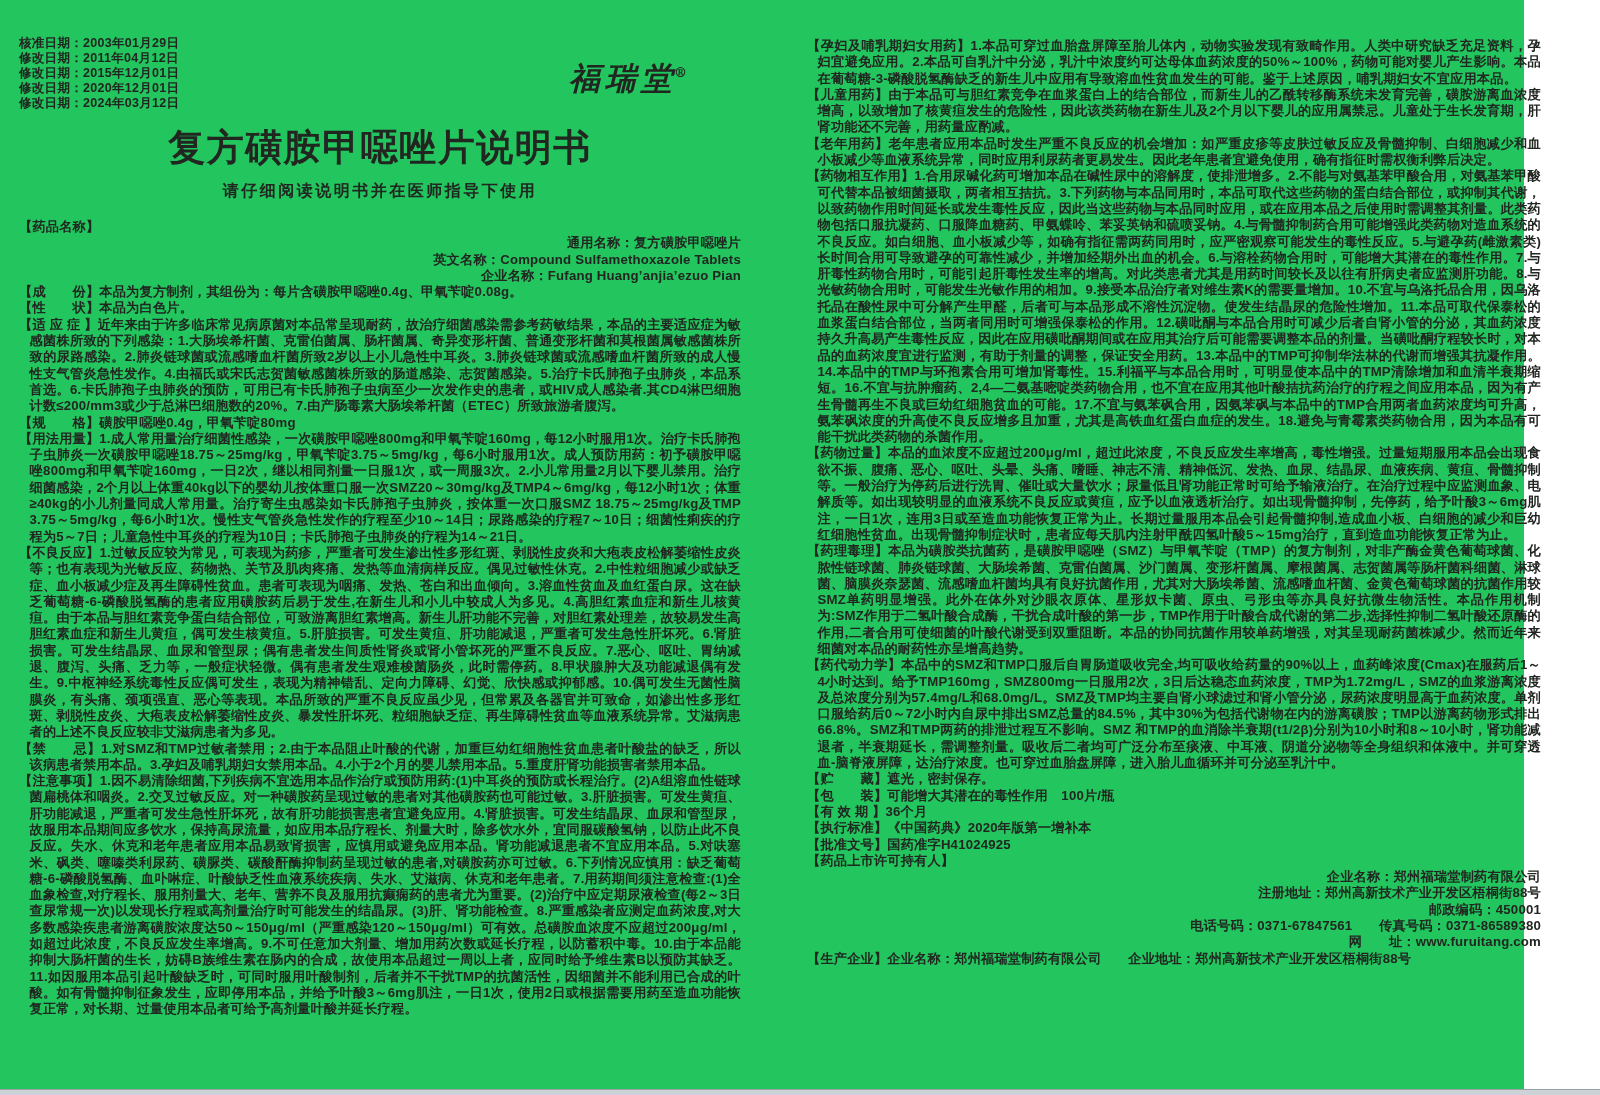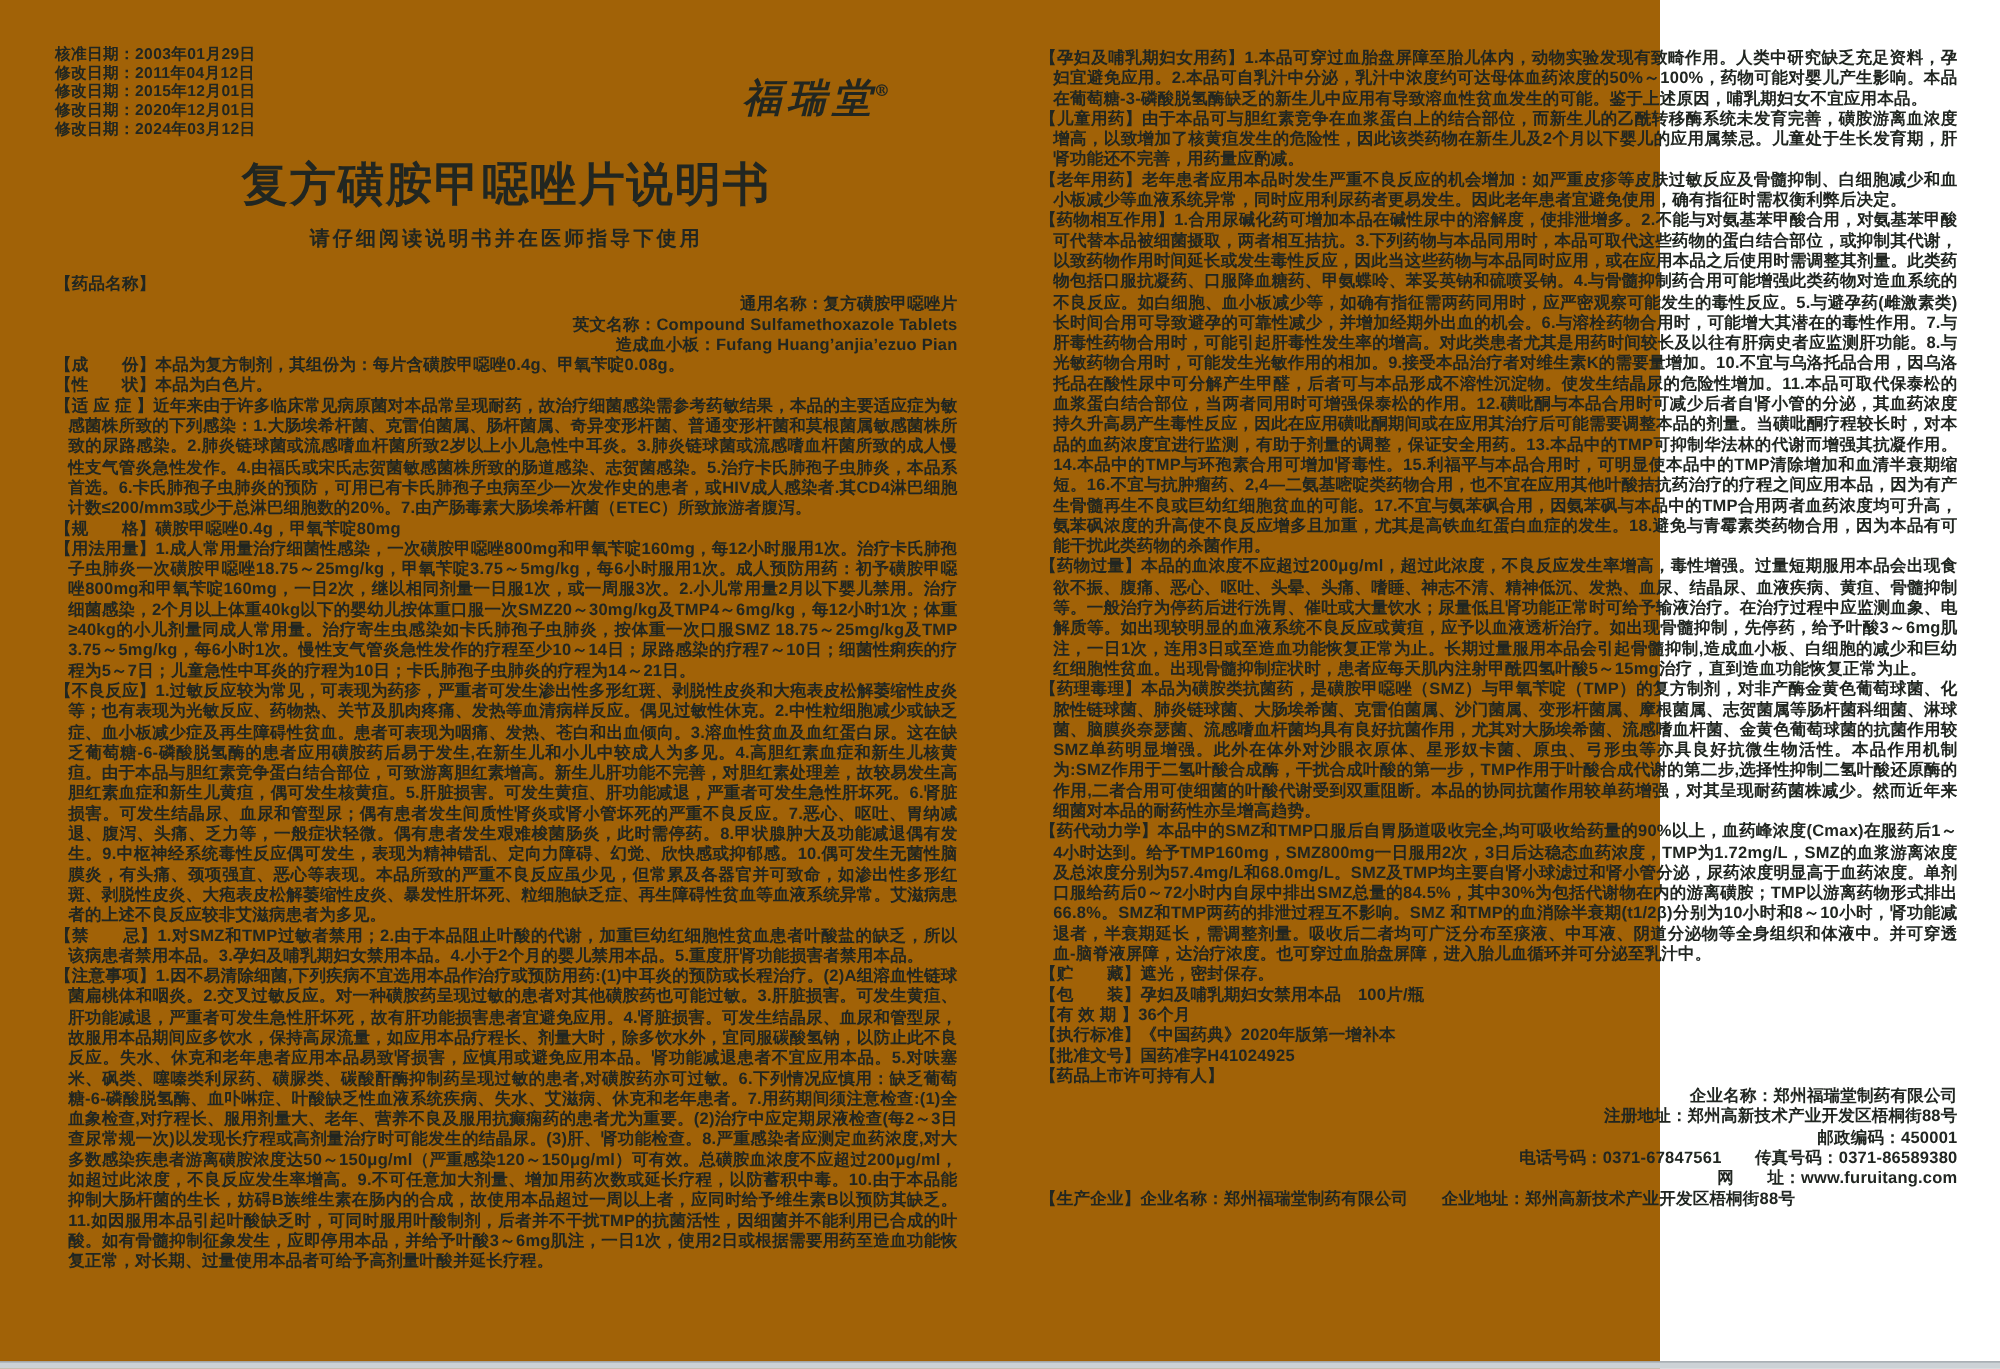--- a/index.html
+++ b/index.html
@@ -5,24 +5,24 @@
   * { margin: 0; padding: 0; box-sizing: border-box; }
   html, body { background: #ffffff; }
   body {
     width: 1600px; height: 1095px;
     font-family: "Liberation Sans", sans-serif;
     color: #212621;
     overflow: hidden;
     position: relative;
   }
   .sheet {
-    width: 1328px; height: 1095px;
-    background: #a16207;
+    width: 1524px; height: 1095px;
+    background: #22c55e;
     display: flex;
-    padding: 36px 30px 0 44px;
+    padding: 36px 30px 0 19px;
     position: relative;
   }
   .col { flex: none; }
   .col.left  { width: 722px; margin-right: 66px; }
   .col.right { width: 734px; }
 
   
   .head-row { display: flex; justify-content: space-between; align-items: center; }
   .dates { font-size: 12.5px; line-height: 15px; font-weight: 700; letter-spacing: 0.3px; }
   .logo {
@@ -84,21 +84,21 @@
         <div>修改日期：2011年04月12日</div>
         <div>修改日期：2015年12月01日</div>
         <div>修改日期：2020年12月01日</div>
         <div>修改日期：2024年03月12日</div>
       </div>
       <div class="logo"><span>福瑞堂</span><span class="reg">®</span></div>
     </div>
     <div class="title">复方磺胺甲噁唑片说明书</div>
     <div class="subtitle">请仔细阅读说明书并在医师指导下使用</div>
     <div class="sections" id="left-sections">
-        <p class="sec"><span class="lab">【药品名称】</span><span class="subline">通用名称：复方磺胺甲噁唑片</span><span class="subline">英文名称：Compound Sulfamethoxazole Tablets</span><span class="subline">造成血小板：Fufang Huang’anjia’ezuo Pian</span></p>
+        <p class="sec"><span class="lab">【药品名称】</span><span class="subline">通用名称：复方磺胺甲噁唑片</span><span class="subline">英文名称：Compound Sulfamethoxazole Tablets</span><span class="subline">企业名称：Fufang Huang’anjia’ezuo Pian</span></p>
         <p class="sec"><span class="lab">【成　　份】</span><span class="txt">本品为复方制剂，其组份为：每片含磺胺甲噁唑0.4g、甲氧苄啶0.08g。</span></p>
         <p class="sec"><span class="lab">【性　　状】</span><span class="txt">本品为白色片。</span></p>
         <p class="sec"><span class="lab">【适 应 症 】</span><span class="txt">近年来由于许多临床常见病原菌对本品常呈现耐药，故治疗细菌感染需参考药敏结果，本品的主要适应症为敏感菌株所致的下列感染：1.大肠埃希杆菌、克雷伯菌属、肠杆菌属、奇异变形杆菌、普通变形杆菌和莫根菌属敏感菌株所致的尿路感染。2.肺炎链球菌或流感嗜血杆菌所致2岁以上小儿急性中耳炎。3.肺炎链球菌或流感嗜血杆菌所致的成人慢性支气管炎急性发作。4.由福氏或宋氏志贺菌敏感菌株所致的肠道感染、志贺菌感染。5.治疗卡氏肺孢子虫肺炎，本品系首选。6.卡氏肺孢子虫肺炎的预防，可用已有卡氏肺孢子虫病至少一次发作史的患者，或HIV成人感染者.其CD4淋巴细胞计数≤200/mm3或少于总淋巴细胞数的20%。7.由产肠毒素大肠埃希杆菌（ETEC）所致旅游者腹泻。</span></p>
         <p class="sec"><span class="lab">【规　　格】</span><span class="txt">磺胺甲噁唑0.4g，甲氧苄啶80mg</span></p>
         <p class="sec"><span class="lab">【用法用量】</span><span class="txt">1.成人常用量治疗细菌性感染，一次磺胺甲噁唑800mg和甲氧苄啶160mg，每12小时服用1次。治疗卡氏肺孢子虫肺炎一次磺胺甲噁唑18.75～25mg/kg，甲氧苄啶3.75～5mg/kg，每6小时服用1次。成人预防用药：初予磺胺甲噁唑800mg和甲氧苄啶160mg，一日2次，继以相同剂量一日服1次，或一周服3次。2.小儿常用量2月以下婴儿禁用。治疗细菌感染，2个月以上体重40kg以下的婴幼儿按体重口服一次SMZ20～30mg/kg及TMP4～6mg/kg，每12小时1次；体重≥40kg的小儿剂量同成人常用量。治疗寄生虫感染如卡氏肺孢子虫肺炎，按体重一次口服SMZ 18.75～25mg/kg及TMP 3.75～5mg/kg，每6小时1次。慢性支气管炎急性发作的疗程至少10～14日；尿路感染的疗程7～10日；细菌性痢疾的疗程为5～7日；儿童急性中耳炎的疗程为10日；卡氏肺孢子虫肺炎的疗程为14～21日。</span></p>
         <p class="sec"><span class="lab">【不良反应】</span><span class="txt">1.过敏反应较为常见，可表现为药疹，严重者可发生渗出性多形红斑、剥脱性皮炎和大疱表皮松解萎缩性皮炎等；也有表现为光敏反应、药物热、关节及肌肉疼痛、发热等血清病样反应。偶见过敏性休克。2.中性粒细胞减少或缺乏症、血小板减少症及再生障碍性贫血。患者可表现为咽痛、发热、苍白和出血倾向。3.溶血性贫血及血红蛋白尿。这在缺乏葡萄糖-6-磷酸脱氢酶的患者应用磺胺药后易于发生,在新生儿和小儿中较成人为多见。4.高胆红素血症和新生儿核黄疸。由于本品与胆红素竞争蛋白结合部位，可致游离胆红素增高。新生儿肝功能不完善，对胆红素处理差，故较易发生高胆红素血症和新生儿黄疸，偶可发生核黄疸。5.肝脏损害。可发生黄疸、肝功能减退，严重者可发生急性肝坏死。6.肾脏损害。可发生结晶尿、血尿和管型尿；偶有患者发生间质性肾炎或肾小管坏死的严重不良反应。7.恶心、呕吐、胃纳减退、腹泻、头痛、乏力等，一般症状轻微。偶有患者发生艰难梭菌肠炎，此时需停药。8.甲状腺肿大及功能减退偶有发生。9.中枢神经系统毒性反应偶可发生，表现为精神错乱、定向力障碍、幻觉、欣快感或抑郁感。10.偶可发生无菌性脑膜炎，有头痛、颈项强直、恶心等表现。本品所致的严重不良反应虽少见，但常累及各器官并可致命，如渗出性多形红斑、剥脱性皮炎、大疱表皮松解萎缩性皮炎、暴发性肝坏死、粒细胞缺乏症、再生障碍性贫血等血液系统异常。艾滋病患者的上述不良反应较非艾滋病患者为多见。</span></p>
         <p class="sec"><span class="lab">【禁　　忌】</span><span class="txt">1.对SMZ和TMP过敏者禁用；2.由于本品阻止叶酸的代谢，加重巨幼红细胞性贫血患者叶酸盐的缺乏，所以该病患者禁用本品。3.孕妇及哺乳期妇女禁用本品。4.小于2个月的婴儿禁用本品。5.重度肝肾功能损害者禁用本品。</span></p>
         <p class="sec"><span class="lab">【注意事项】</span><span class="txt">1.因不易清除细菌,下列疾病不宜选用本品作治疗或预防用药:(1)中耳炎的预防或长程治疗。(2)A组溶血性链球菌扁桃体和咽炎。2.交叉过敏反应。对一种磺胺药呈现过敏的患者对其他磺胺药也可能过敏。3.肝脏损害。可发生黄疸、肝功能减退，严重者可发生急性肝坏死，故有肝功能损害患者宜避免应用。4.肾脏损害。可发生结晶尿、血尿和管型尿，故服用本品期间应多饮水，保持高尿流量，如应用本品疗程长、剂量大时，除多饮水外，宜同服碳酸氢钠，以防止此不良反应。失水、休克和老年患者应用本品易致肾损害，应慎用或避免应用本品。肾功能减退患者不宜应用本品。5.对呋塞米、砜类、噻嗪类利尿药、磺脲类、碳酸酐酶抑制药呈现过敏的患者,对磺胺药亦可过敏。6.下列情况应慎用：缺乏葡萄糖-6-磷酸脱氢酶、血卟啉症、叶酸缺乏性血液系统疾病、失水、艾滋病、休克和老年患者。7.用药期间须注意检查:(1)全血象检查,对疗程长、服用剂量大、老年、营养不良及服用抗癫痫药的患者尤为重要。(2)治疗中应定期尿液检查(每2～3日查尿常规一次)以发现长疗程或高剂量治疗时可能发生的结晶尿。(3)肝、肾功能检查。8.严重感染者应测定血药浓度,对大多数感染疾患者游离磺胺浓度达50～150μg/ml（严重感染120～150μg/ml）可有效。总磺胺血浓度不应超过200μg/ml，如超过此浓度，不良反应发生率增高。9.不可任意加大剂量、增加用药次数或延长疗程，以防蓄积中毒。10.由于本品能抑制大肠杆菌的生长，妨碍B族维生素在肠内的合成，故使用本品超过一周以上者，应同时给予维生素B以预防其缺乏。11.如因服用本品引起叶酸缺乏时，可同时服用叶酸制剂，后者并不干扰TMP的抗菌活性，因细菌并不能利用已合成的叶酸。如有骨髓抑制征象发生，应即停用本品，并给予叶酸3～6mg肌注，一日1次，使用2日或根据需要用药至造血功能恢复正常，对长期、过量使用本品者可给予高剂量叶酸并延长疗程。</span></p>
       </div>
   </div>
@@ -106,21 +106,21 @@
   <div class="col right">
     <div class="sections" id="right-sections">
         <p class="sec"><span class="lab">【孕妇及哺乳期妇女用药】</span><span class="txt">1.本品可穿过血胎盘屏障至胎儿体内，动物实验发现有致畸作用。人类中研究缺乏充足资料，孕妇宜避免应用。2.本品可自乳汁中分泌，乳汁中浓度约可达母体血药浓度的50%～100%，药物可能对婴儿产生影响。本品在葡萄糖-3-磷酸脱氢酶缺乏的新生儿中应用有导致溶血性贫血发生的可能。鉴于上述原因，哺乳期妇女不宜应用本品。</span></p>
         <p class="sec"><span class="lab">【儿童用药】</span><span class="txt">由于本品可与胆红素竞争在血浆蛋白上的结合部位，而新生儿的乙酰转移酶系统未发育完善，磺胺游离血浓度增高，以致增加了核黄疸发生的危险性，因此该类药物在新生儿及2个月以下婴儿的应用属禁忌。儿童处于生长发育期，肝肾功能还不完善，用药量应酌减。</span></p>
         <p class="sec"><span class="lab">【老年用药】</span><span class="txt">老年患者应用本品时发生严重不良反应的机会增加：如严重皮疹等皮肤过敏反应及骨髓抑制、白细胞减少和血小板减少等血液系统异常，同时应用利尿药者更易发生。因此老年患者宜避免使用，确有指征时需权衡利弊后决定。</span></p>
         <p class="sec"><span class="lab">【药物相互作用】</span><span class="txt">1.合用尿碱化药可增加本品在碱性尿中的溶解度，使排泄增多。2.不能与对氨基苯甲酸合用，对氨基苯甲酸可代替本品被细菌摄取，两者相互拮抗。3.下列药物与本品同用时，本品可取代这些药物的蛋白结合部位，或抑制其代谢，以致药物作用时间延长或发生毒性反应，因此当这些药物与本品同时应用，或在应用本品之后使用时需调整其剂量。此类药物包括口服抗凝药、口服降血糖药、甲氨蝶呤、苯妥英钠和硫喷妥钠。4.与骨髓抑制药合用可能增强此类药物对造血系统的不良反应。如白细胞、血小板减少等，如确有指征需两药同用时，应严密观察可能发生的毒性反应。5.与避孕药(雌激素类)长时间合用可导致避孕的可靠性减少，并增加经期外出血的机会。6.与溶栓药物合用时，可能增大其潜在的毒性作用。7.与肝毒性药物合用时，可能引起肝毒性发生率的增高。对此类患者尤其是用药时间较长及以往有肝病史者应监测肝功能。8.与光敏药物合用时，可能发生光敏作用的相加。9.接受本品治疗者对维生素K的需要量增加。10.不宜与乌洛托品合用，因乌洛托品在酸性尿中可分解产生甲醛，后者可与本品形成不溶性沉淀物。使发生结晶尿的危险性增加。11.本品可取代保泰松的血浆蛋白结合部位，当两者同用时可增强保泰松的作用。12.磺吡酮与本品合用时可减少后者自肾小管的分泌，其血药浓度持久升高易产生毒性反应，因此在应用磺吡酮期间或在应用其治疗后可能需要调整本品的剂量。当磺吡酮疗程较长时，对本品的血药浓度宜进行监测，有助于剂量的调整，保证安全用药。13.本品中的TMP可抑制华法林的代谢而增强其抗凝作用。14.本品中的TMP与环孢素合用可增加肾毒性。15.利福平与本品合用时，可明显使本品中的TMP清除增加和血清半衰期缩短。16.不宜与抗肿瘤药、2,4—二氨基嘧啶类药物合用，也不宜在应用其他叶酸拮抗药治疗的疗程之间应用本品，因为有产生骨髓再生不良或巨幼红细胞贫血的可能。17.不宜与氨苯砜合用，因氨苯砜与本品中的TMP合用两者血药浓度均可升高，氨苯砜浓度的升高使不良反应增多且加重，尤其是高铁血红蛋白血症的发生。18.避免与青霉素类药物合用，因为本品有可能干扰此类药物的杀菌作用。</span></p>
         <p class="sec"><span class="lab">【药物过量】</span><span class="txt">本品的血浓度不应超过200μg/ml，超过此浓度，不良反应发生率增高，毒性增强。过量短期服用本品会出现食欲不振、腹痛、恶心、呕吐、头晕、头痛、嗜睡、神志不清、精神低沉、发热、血尿、结晶尿、血液疾病、黄疸、骨髓抑制等。一般治疗为停药后进行洗胃、催吐或大量饮水；尿量低且肾功能正常时可给予输液治疗。在治疗过程中应监测血象、电解质等。如出现较明显的血液系统不良反应或黄疸，应予以血液透析治疗。如出现骨髓抑制，先停药，给予叶酸3～6mg肌注，一日1次，连用3日或至造血功能恢复正常为止。长期过量服用本品会引起骨髓抑制,造成血小板、白细胞的减少和巨幼红细胞性贫血。出现骨髓抑制症状时，患者应每天肌内注射甲酰四氢叶酸5～15mg治疗，直到造血功能恢复正常为止。</span></p>
         <p class="sec"><span class="lab">【药理毒理】</span><span class="txt">本品为磺胺类抗菌药，是磺胺甲噁唑（SMZ）与甲氧苄啶（TMP）的复方制剂，对非产酶金黄色葡萄球菌、化脓性链球菌、肺炎链球菌、大肠埃希菌、克雷伯菌属、沙门菌属、变形杆菌属、摩根菌属、志贺菌属等肠杆菌科细菌、淋球菌、脑膜炎奈瑟菌、流感嗜血杆菌均具有良好抗菌作用，尤其对大肠埃希菌、流感嗜血杆菌、金黄色葡萄球菌的抗菌作用较SMZ单药明显增强。此外在体外对沙眼衣原体、星形奴卡菌、原虫、弓形虫等亦具良好抗微生物活性。本品作用机制为:SMZ作用于二氢叶酸合成酶，干扰合成叶酸的第一步，TMP作用于叶酸合成代谢的第二步,选择性抑制二氢叶酸还原酶的作用,二者合用可使细菌的叶酸代谢受到双重阻断。本品的协同抗菌作用较单药增强，对其呈现耐药菌株减少。然而近年来细菌对本品的耐药性亦呈增高趋势。</span></p>
         <p class="sec"><span class="lab">【药代动力学】</span><span class="txt">本品中的SMZ和TMP口服后自胃肠道吸收完全,均可吸收给药量的90%以上，血药峰浓度(Cmax)在服药后1～4小时达到。给予TMP160mg，SMZ800mg一日服用2次，3日后达稳态血药浓度，TMP为1.72mg/L，SMZ的血浆游离浓度及总浓度分别为57.4mg/L和68.0mg/L。SMZ及TMP均主要自肾小球滤过和肾小管分泌，尿药浓度明显高于血药浓度。单剂口服给药后0～72小时内自尿中排出SMZ总量的84.5%，其中30%为包括代谢物在内的游离磺胺；TMP以游离药物形式排出66.8%。SMZ和TMP两药的排泄过程互不影响。SMZ 和TMP的血消除半衰期(t1/2β)分别为10小时和8～10小时，肾功能减退者，半衰期延长，需调整剂量。吸收后二者均可广泛分布至痰液、中耳液、阴道分泌物等全身组织和体液中。并可穿透血-脑脊液屏障，达治疗浓度。也可穿过血胎盘屏障，进入胎儿血循环并可分泌至乳汁中。</span></p>
         <p class="sec"><span class="lab">【贮　　藏】</span><span class="txt">遮光，密封保存。</span></p>
-        <p class="sec"><span class="lab">【包　　装】</span><span class="txt">孕妇及哺乳期妇女禁用本品　100片/瓶</span></p>
+        <p class="sec"><span class="lab">【包　　装】</span><span class="txt">可能增大其潜在的毒性作用　100片/瓶</span></p>
         <p class="sec"><span class="lab">【有 效 期 】</span><span class="txt">36个月</span></p>
         <p class="sec"><span class="lab">【执行标准】</span><span class="txt">《中国药典》2020年版第一增补本</span></p>
         <p class="sec"><span class="lab">【批准文号】</span><span class="txt">国药准字H41024925</span></p>
         <p class="sec"><span class="lab">【药品上市许可持有人】</span><span class="subline">企业名称：郑州福瑞堂制药有限公司</span><span class="subline">注册地址：郑州高新技术产业开发区梧桐街88号</span><span class="subline">邮政编码：450001</span><span class="subline">电话号码：0371-67847561　　传真号码：0371-86589380</span><span class="subline">网　　址：www.furuitang.com</span></p>
         <p class="sec"><span class="lab">【生产企业】</span><span class="txt">企业名称：郑州福瑞堂制药有限公司　　企业地址：郑州高新技术产业开发区梧桐街88号</span></p>
       </div>
   </div>
 
   <div class="bottom-edge"></div>
 </div>

